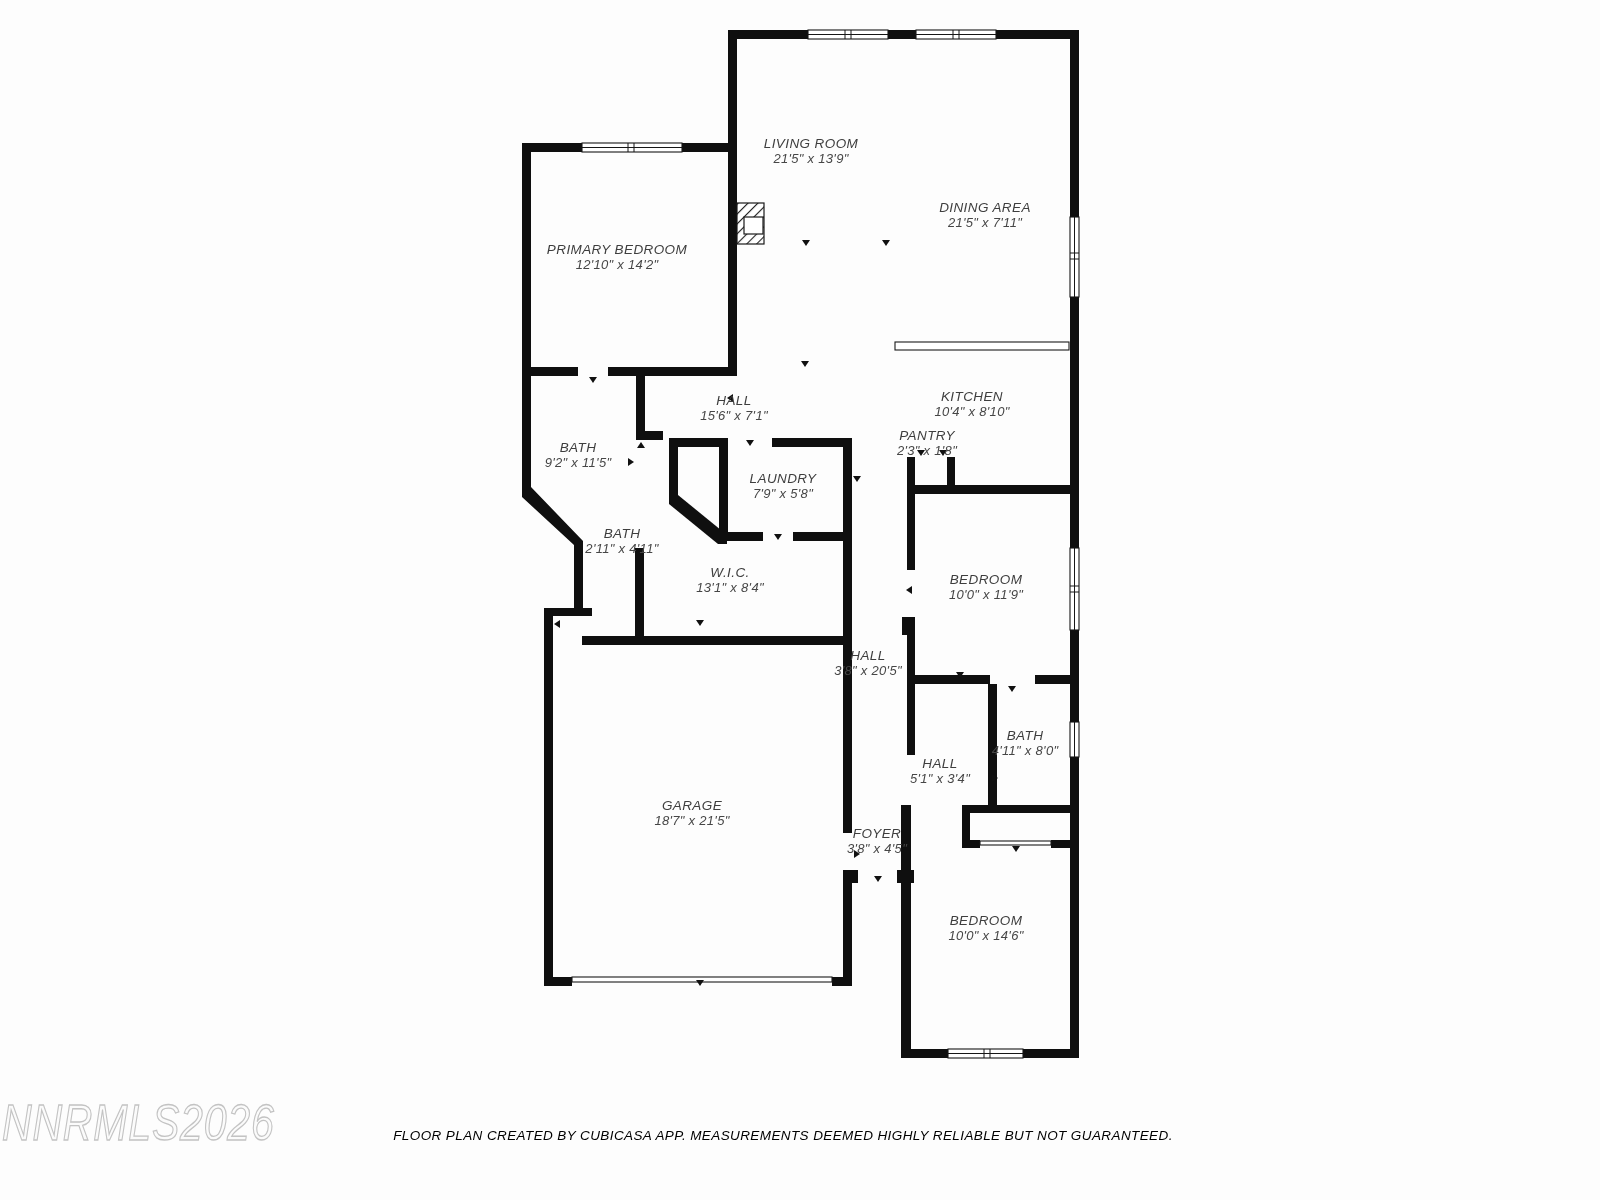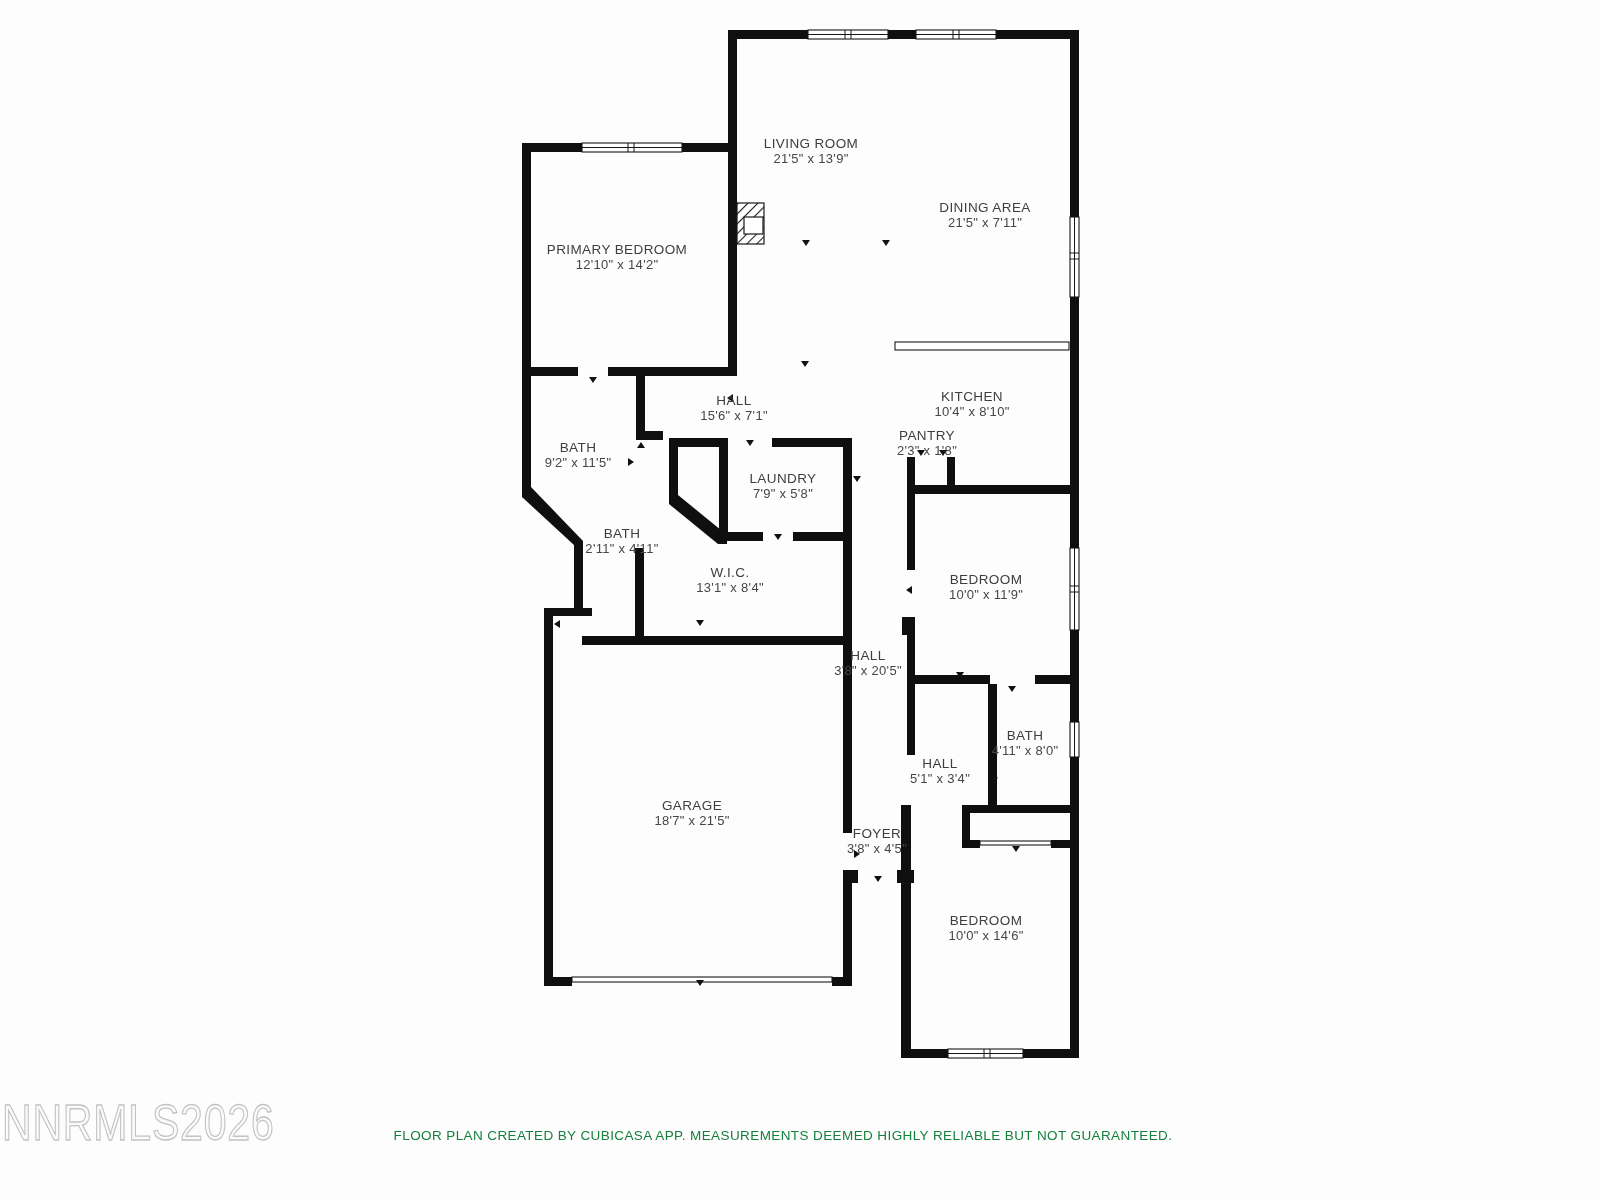--- a/index.html
+++ b/index.html
@@ -1,32 +1,32 @@
 <!DOCTYPE html>
 <html><head>
 <meta charset="utf-8">
 <style>
   html,body{margin:0;padding:0;background:#fdfdfd;}
   .stage{position:relative;width:1600px;height:1200px;background:#fdfdfd;overflow:hidden;
-         font-family:"Liberation Sans",sans-serif;}
+         font-family:"Liberation Sans",sans-serif;font-style:italic;}
   svg{position:absolute;left:0;top:0;}
   .wall{fill:#0f0f0f;}
   .winframe{fill:#ffffff;stroke:#161616;stroke-width:1.1;}
   .winline{stroke:#161616;stroke-width:1;}
   .thinline{fill:#ffffff;stroke:#1a1a1a;stroke-width:1.1;}
   .mark{fill:#111111;}
   .rname{font-family:"Liberation Sans",sans-serif;font-size:13.5px;fill:#3e3e3e;
          letter-spacing:.4px;text-anchor:middle;}
   .rdims{font-family:"Liberation Sans",sans-serif;font-size:13px;fill:#464646;
          letter-spacing:.3px;text-anchor:middle;}
   .watermark{position:absolute;left:2px;top:1098px;font-size:50px;line-height:1;
              color:#fbfbfb;-webkit-text-stroke:1.3px #c3c3c3;letter-spacing:1px;
              transform:scaleX(.82);transform-origin:left top;white-space:nowrap;}
   .disclaimer{position:absolute;left:0;top:1128px;width:1566px;text-align:center;
-              font-size:13.5px;color:#15803d;letter-spacing:.4px;white-space:nowrap;}
+              font-size:13.5px;color:#000000;letter-spacing:.4px;white-space:nowrap;}
 </style>
 </head>
 <body>
 
 <div class="stage">
 
   <svg width="1600" height="1200" viewBox="0 0 1600 1200">
 
     <defs>
       <pattern id="hatch" width="7" height="7" patternTransform="rotate(45)" patternUnits="userSpaceOnUse">

